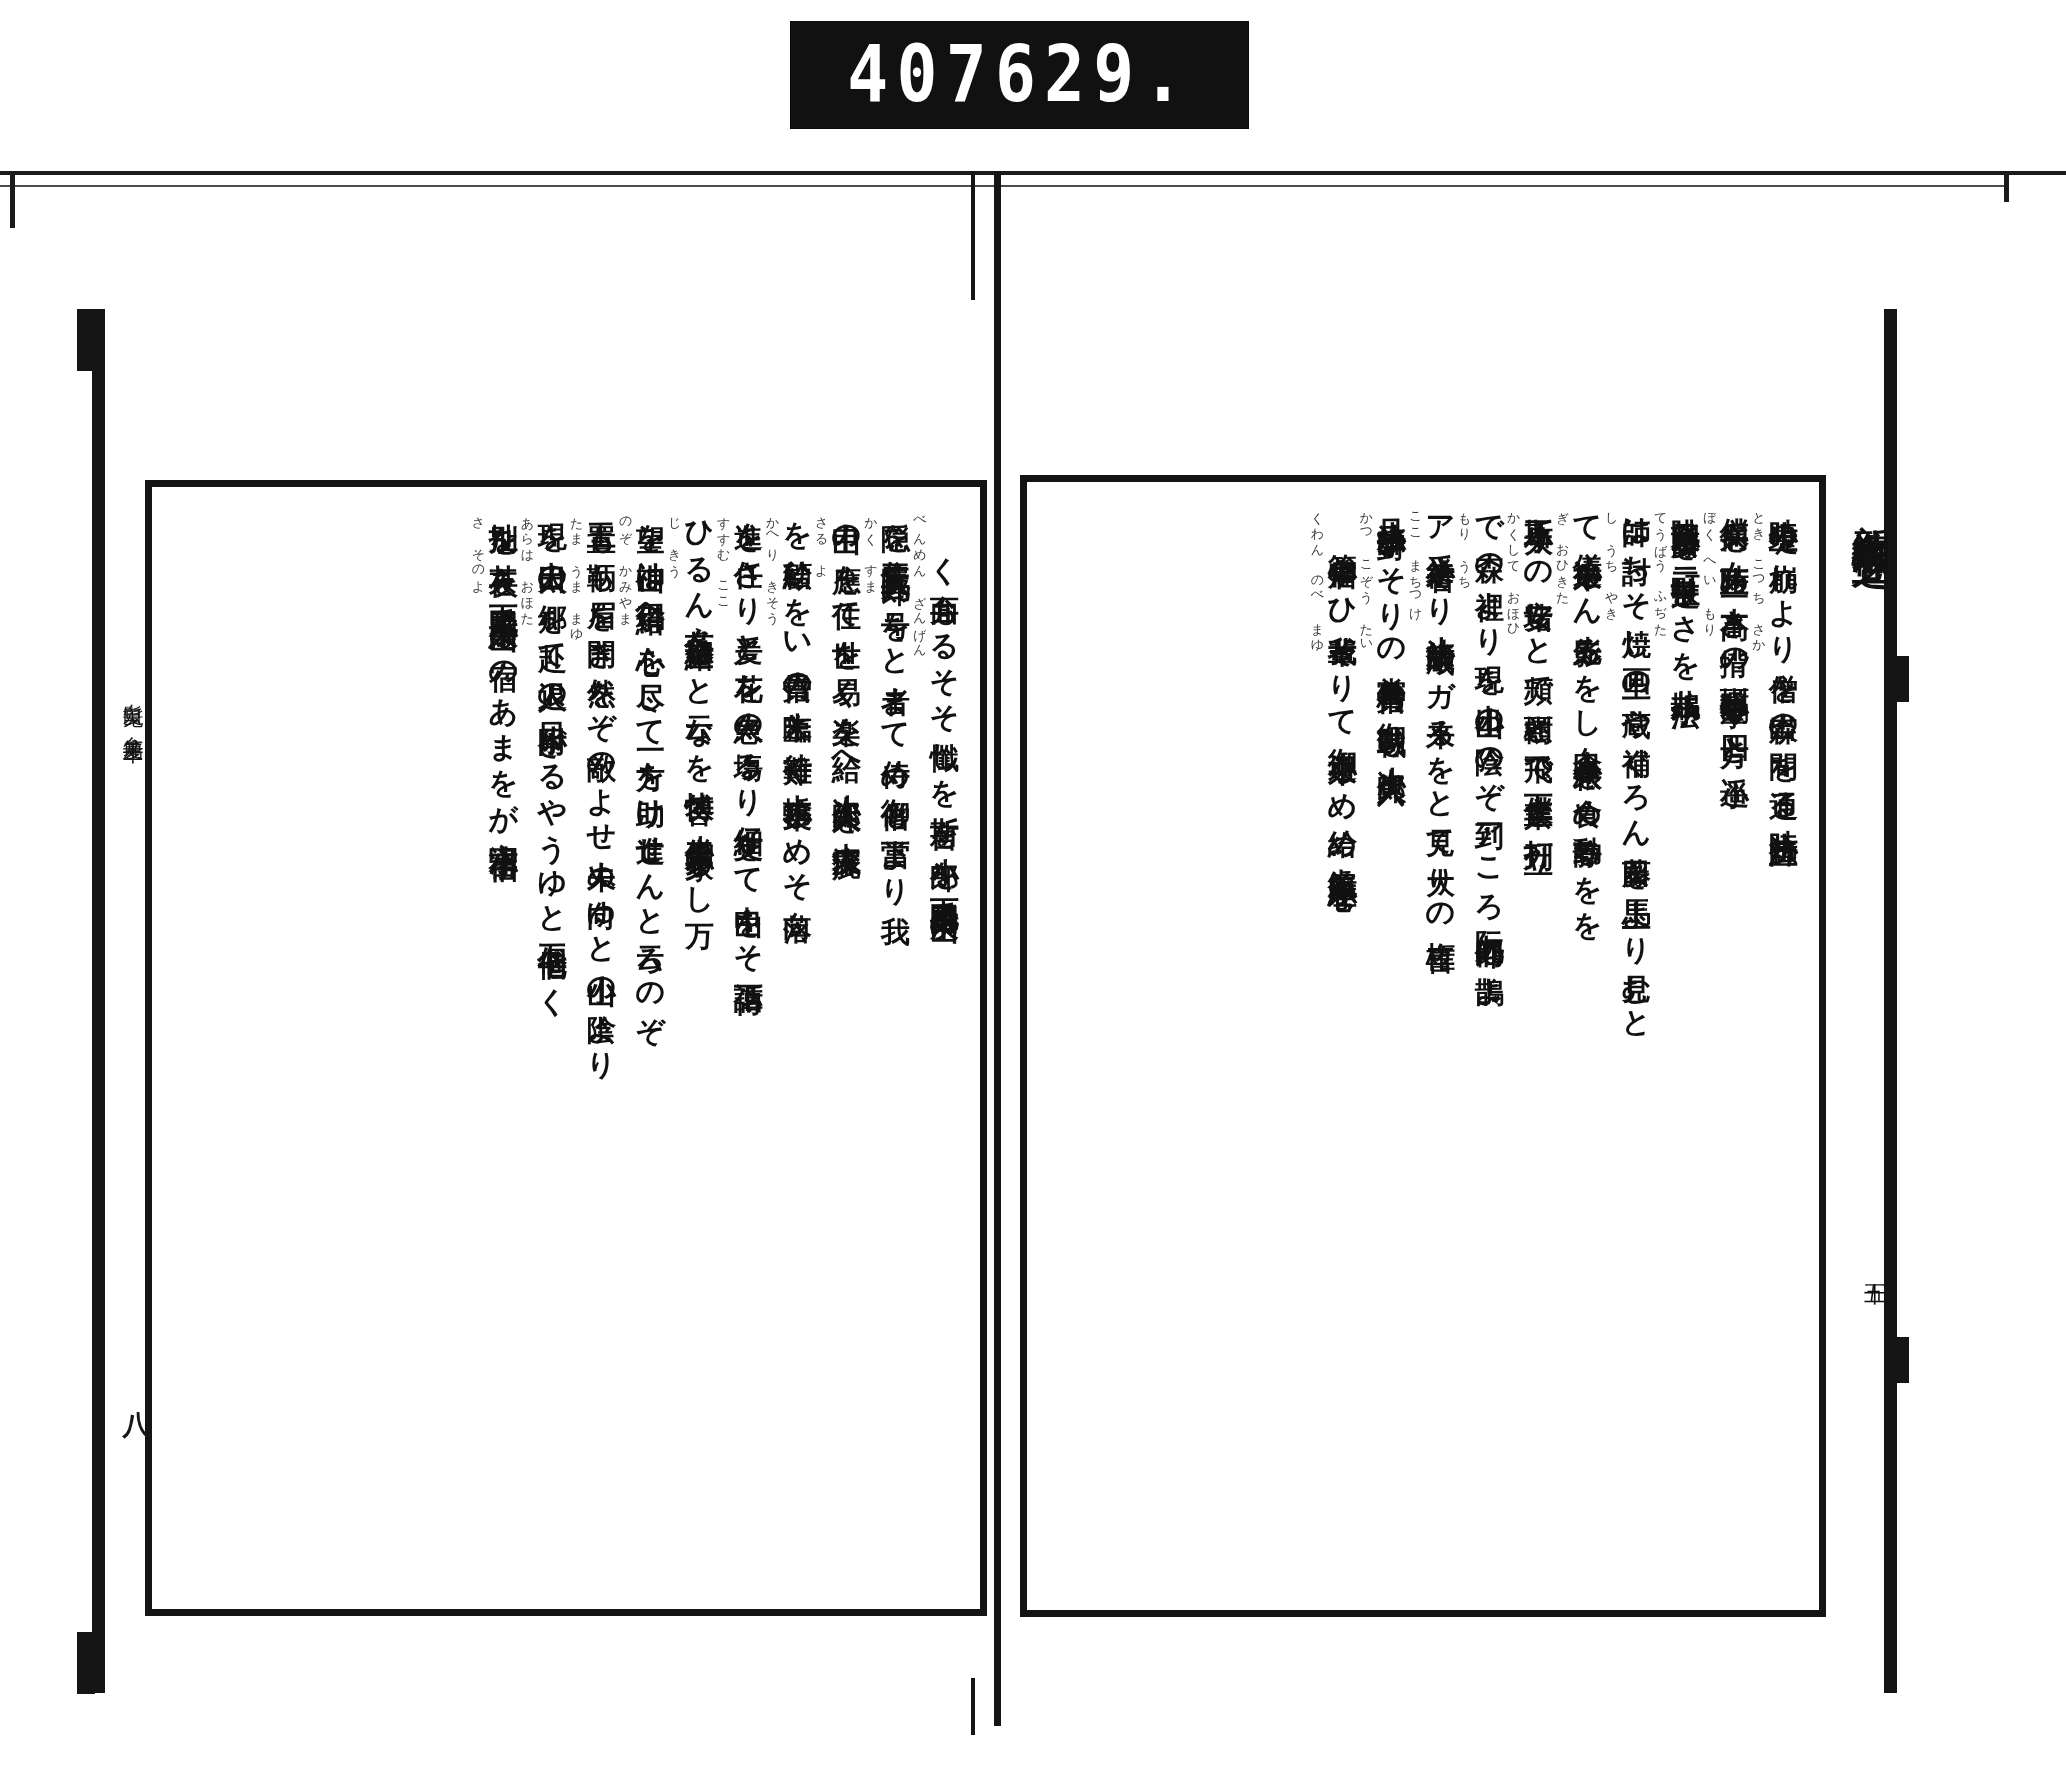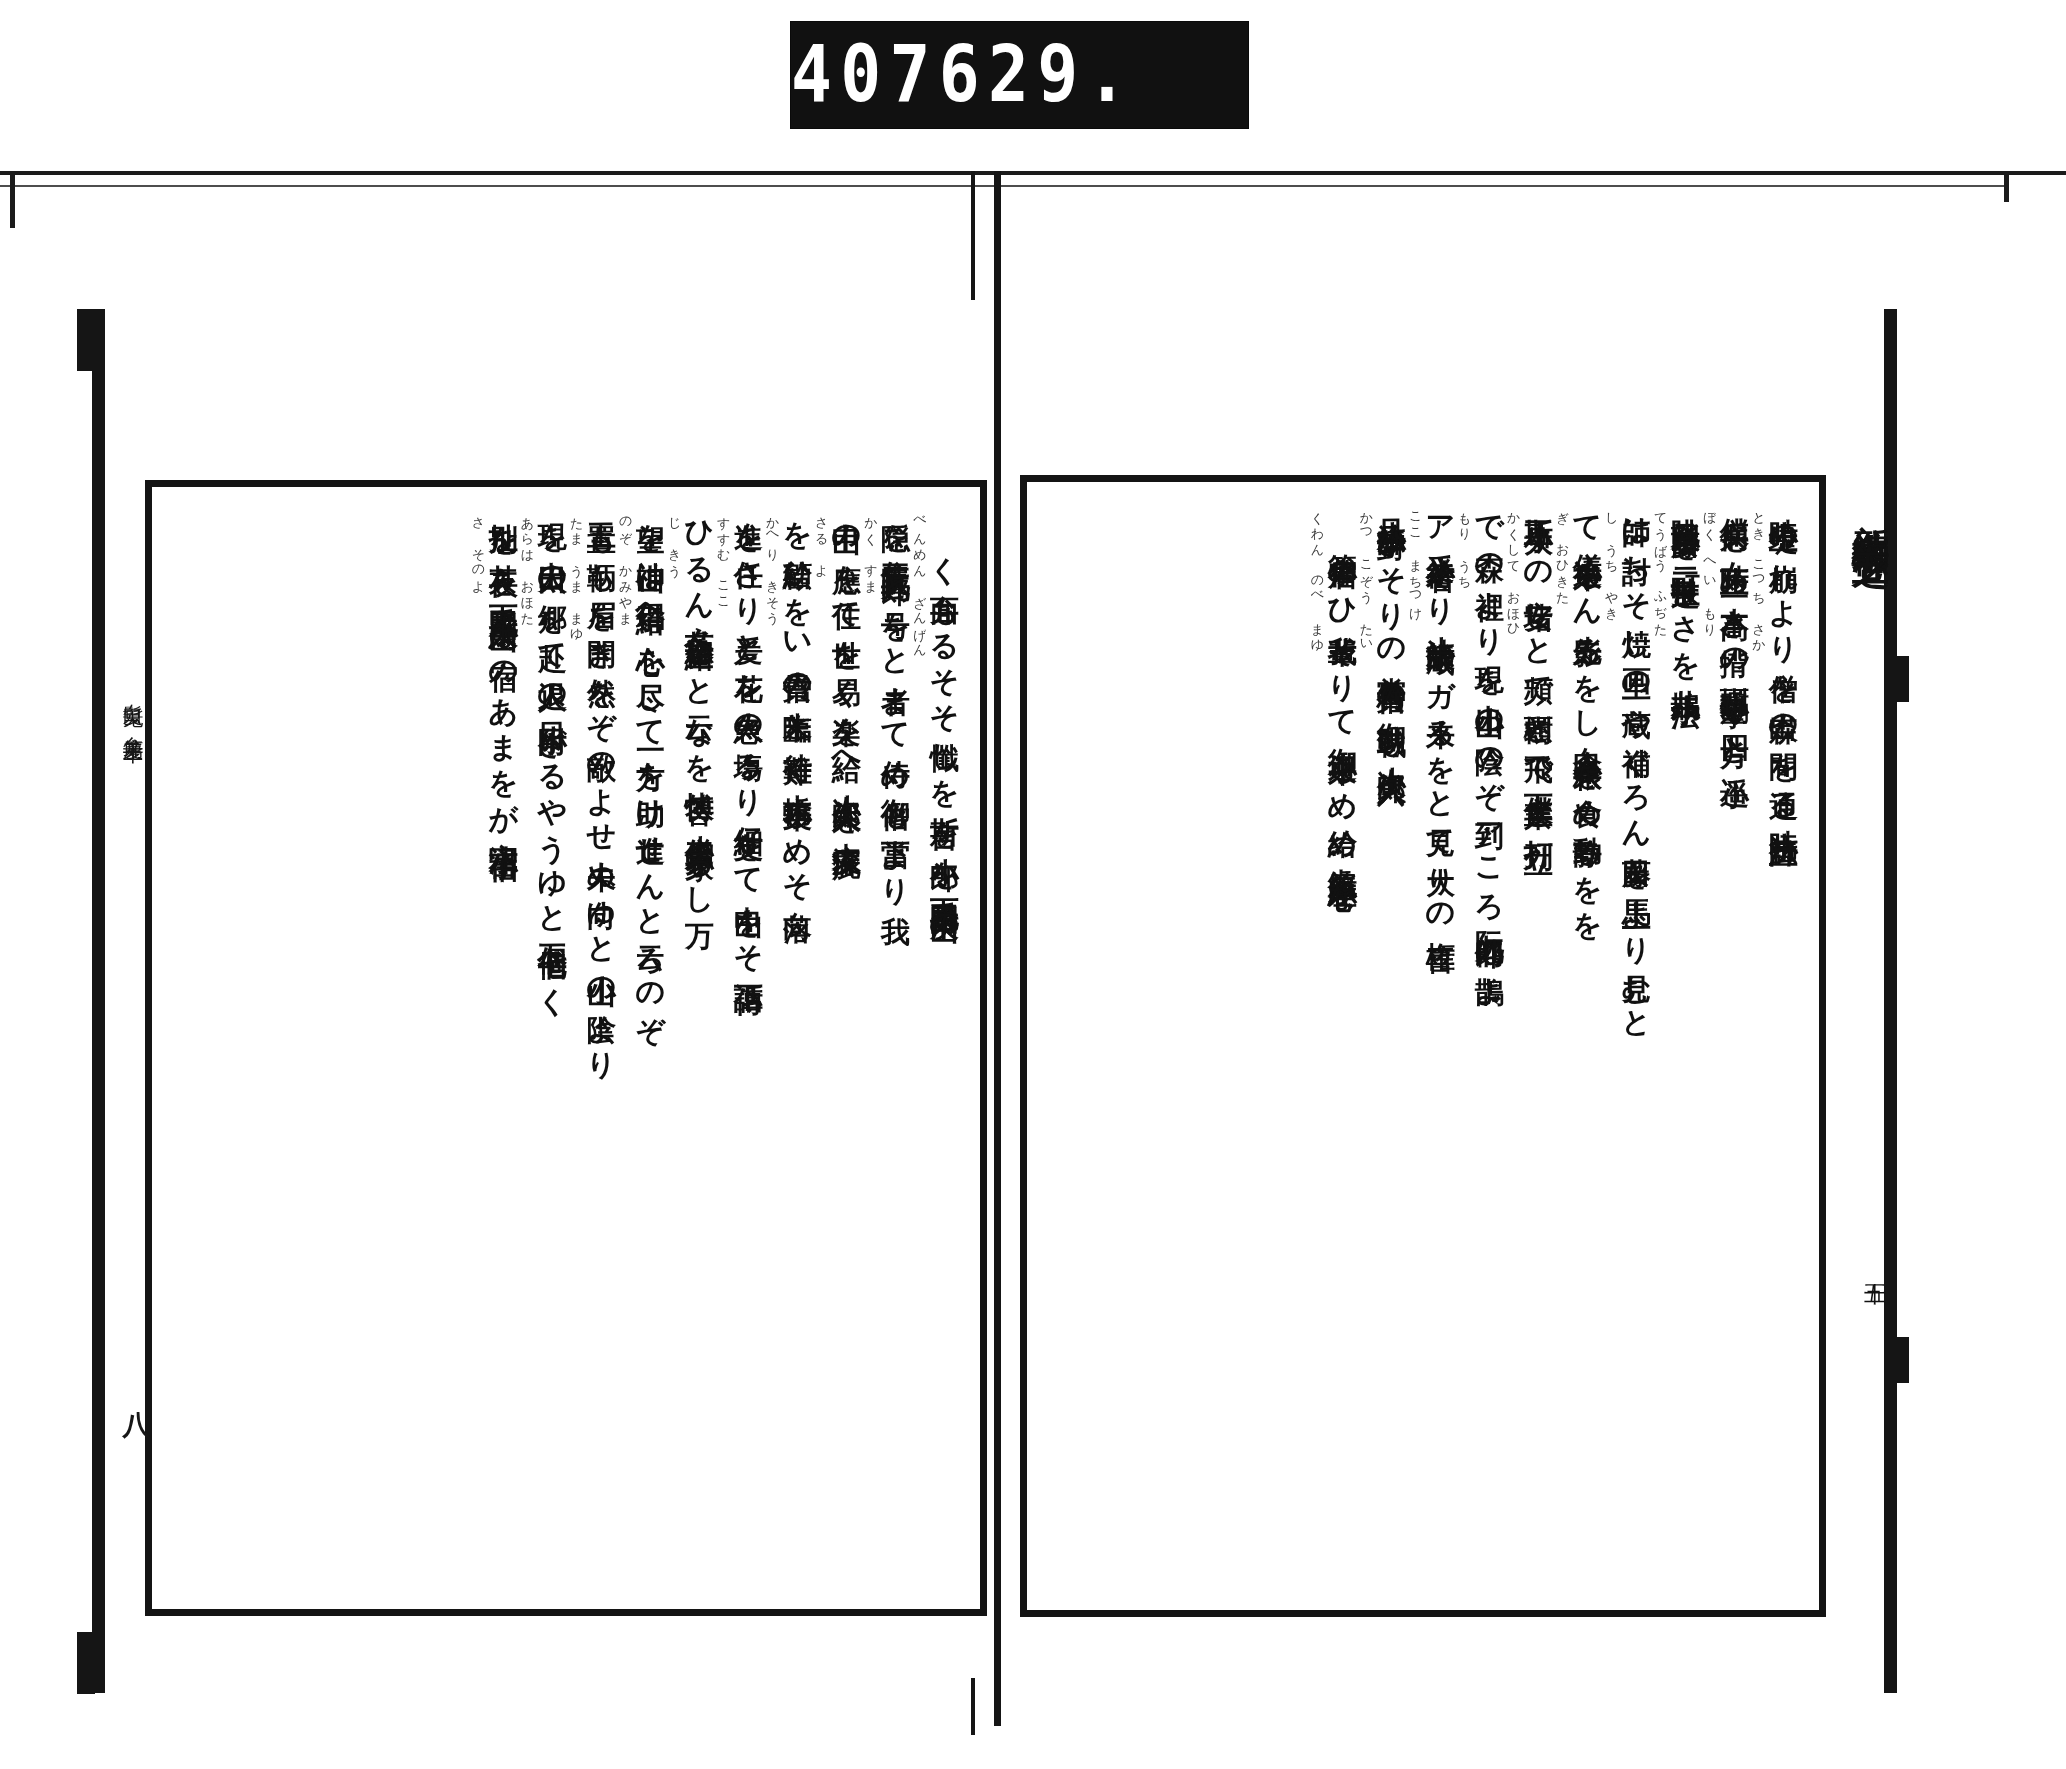--- a/index.html
+++ b/index.html
@@ -18,21 +18,21 @@
   
   #counter-strip {
     position: absolute;
     left: 790px;
     top: 20.7px;
     width: 457px;
     height: 106px;
     background: #111111;
     display: flex;
     align-items: center;
-    justify-content: flex-start;
+    justify-content: center;
     border: 1.5px solid #0a0a0a;
   }
   .counter-number {
     font-family: "DejaVu Sans Mono", monospace;
     font-weight: bold;
     font-size: 68px;
     letter-spacing: 8.3px;
     color: #ffffff;
     line-height: 1;
     transform: scaleY(1.15);

